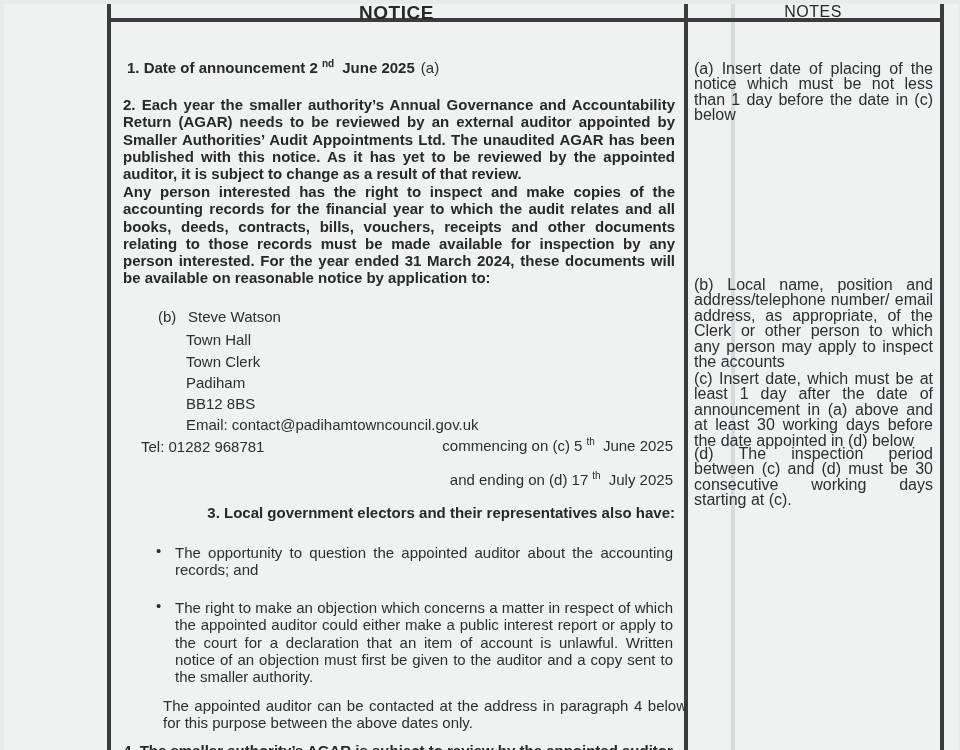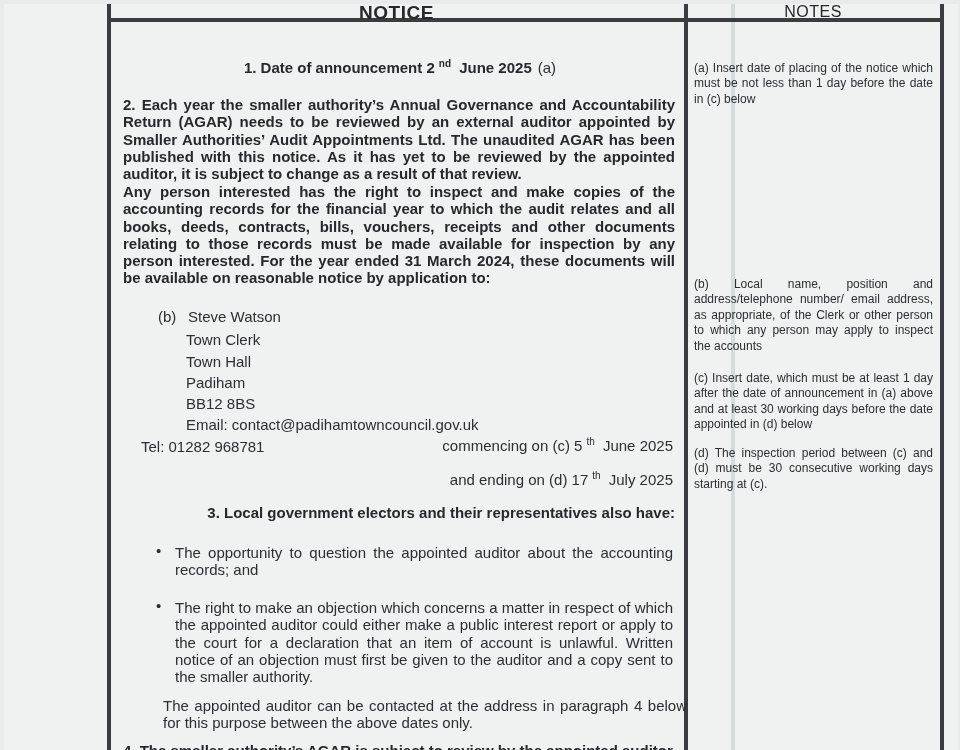--- a/index.html
+++ b/index.html
@@ -34,46 +34,46 @@
 
   .indent { left:145px; width:528px; text-align:right; }
 
   .bullet-item { left:150px; width:523px; }
   .bullet-item .dot { position:absolute; left:0; top:0; font-size:15px; }
   .bullet-item .btxt { display:block; margin-left:17px; text-align:justify; }
 
   .hang { left:145px; width:528px;margin-left:12px; }
 
   
-  .n { position:absolute; left:688px; width:243px; font-size:12px; line-height:15.4px;
+  .n { position:absolute; left:688px; width:243px; font-size:16px; line-height:15.4px;
        text-align:justify; color:#2d2d32; }
 </style>
 </head>
 <body>
 
 <div class="page">
 
   <div class="fold"></div>
   <div class="vline left"></div>
   <div class="vline mid"></div>
   <div class="vline right"></div>
   <div class="hline"></div>
 
   <div class="col-head notice-head">NOTICE</div>
   <div class="col-head notes-head">NOTES</div>
 
-  <div class="m" style="top:53px; text-align:center;"><span class="b"><span>1. Date of announcement 2</span><sup>nd</sup><span> June 2025</span></span><span>(a)</span></div>
+  <div class="m" style="top:53px; text-align:left;"><span class="b"><span>1. Date of announcement 2</span><sup>nd</sup><span> June 2025</span></span><span>(a)</span></div>
 
   <div class="m b" style="top:90px;">2. Each year the smaller authority’s Annual Governance and Accountability Return (AGAR) needs to be reviewed by an external auditor appointed by Smaller Authorities’ Audit Appointments Ltd.  The unaudited AGAR has been published with this notice. As it has yet to be reviewed by the appointed auditor, it is subject to change as a result of that review.</div>
   <div class="m b" style="top:177px;">Any person interested has the right to inspect and make copies of the accounting records for the financial year to which the audit relates and all books, deeds, contracts, bills, vouchers, receipts and other documents relating to those records must be made available for inspection by any person interested. For the year ended 31 March 2024, these documents will be available on reasonable notice by application to:</div>
 
   <div class="m contact" style="top:298px;">
     <div><span class="lbl">(b)</span><span>Steve Watson</span></div>
+    <div class="addr">Town Hall</div>
     <div class="addr">Town Clerk</div>
-    <div class="addr">Town Hall</div>
     <div class="addr">Padiham</div>
     <div class="addr">BB12 8BS</div>
     <div class="addr">Email: contact@padihamtowncouncil.gov.uk</div>
     <div>Tel: 01282 968781</div>
   </div>
 
   <div class="m indent" style="top:431px;"><span>commencing on (c) 5</span><sup>th</sup><span> June 2025</span></div>
   <div class="m indent" style="top:465px;"><span>and ending on (d) 17</span><sup>th</sup><span> July 2025</span></div>
 
   <div class="m b" style="top:498px; text-align:right;">3. Local government electors and their representatives also have:</div>

